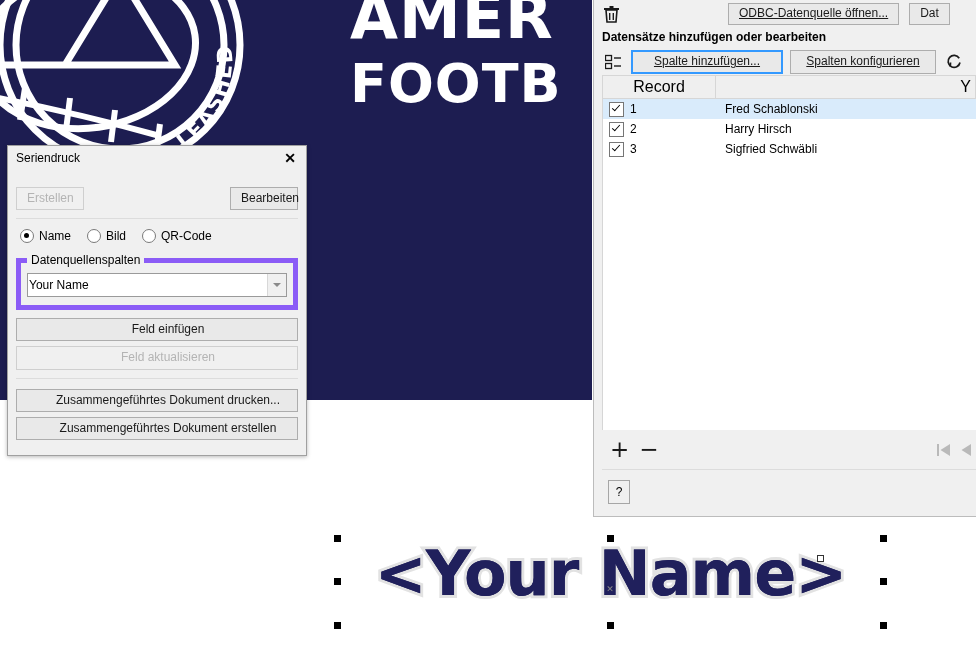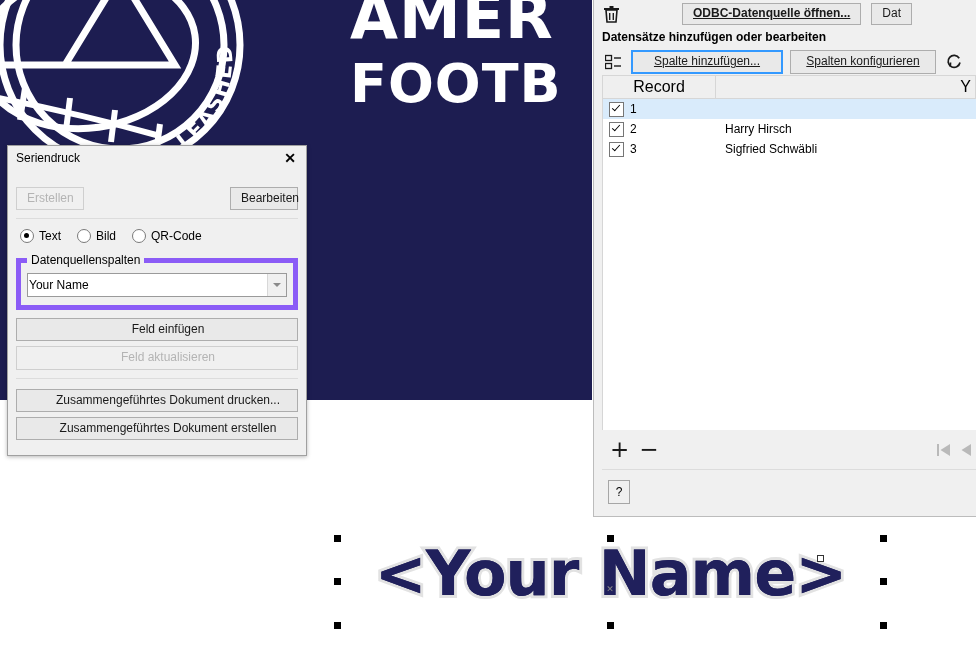--- a/index.html
+++ b/index.html
@@ -447,21 +447,21 @@
       <div class="row-top">
         <button class="btn btn-small disabled">Erstellen</button>
         <button class="btn btn-small">Bearbeiten</button>
       </div>
 
       <div class="hr"></div>
 
       <div class="radio-row">
         <label class="radio checked">
           <span class="dot"></span>
-          <span>Text</span>
+          <span>Name</span>
         </label>
         <label class="radio">
           <span class="dot"></span>
           <span>Bild</span>
         </label>
         <label class="radio">
           <span class="dot"></span>
           <span>QR-Code</span>
         </label>
       </div>
@@ -491,21 +491,21 @@
     <div class="dp-toolbar">
       <span class="icon-btn">
         <svg width="15" height="17" viewBox="0 0 15 17">
           <rect x="0" y="2" width="15" height="2" fill="#1a1a1a"></rect>
           <rect x="5.5" y="0" width="4" height="2" fill="#1a1a1a"></rect>
           <path d="M2 4 h11 l-1 12 h-9 Z" fill="none" stroke="#1a1a1a" stroke-width="1.6"></path>
           <rect x="5" y="7" width="1.4" height="7" fill="#1a1a1a"></rect>
           <rect x="8.6" y="7" width="1.4" height="7" fill="#1a1a1a"></rect>
         </svg>
       </span>
-      <button class="btn" style="margin-left:52px;font-weight:bold;"><span class="underline-acc" style="display:inline">ODBC-Datenquelle öffnen...</span></button>
+      <button class="btn" style="margin-left:98px;"><span class="underline-acc" style="display:inline">ODBC-Datenquelle öffnen...</span></button>
       <button class="btn" style="margin-left:2px;">Dat</button>
     </div>
 
     <div class="section-title">Datensätze hinzufügen oder bearbeiten</div>
 
     <div class="dp-toolbar2">
       <span class="icon-btn">
         <svg width="17" height="16" viewBox="0 0 17 16">
           <rect x="0.5" y="1.5" width="6" height="5" fill="none" stroke="#1a1a1a" stroke-width="1.3"></rect>
           <rect x="0.5" y="9.5" width="6" height="5" fill="none" stroke="#1a1a1a" stroke-width="1.3"></rect>
@@ -527,20 +527,21 @@
       <div class="grid-head">
         <div class="gh-cell gh-record">Record</div>
         <div class="gh-cell gh-value">Y</div>
       </div>
 
       <div class="grid-row selected">
         <div class="gr-record">
           <span class="chk on"></span>
           <span>1</span>
         </div>
+        <div class="gr-value">Fred Schablonski</div>
       </div>
 
       <div class="grid-row">
         <div class="gr-record">
           <span class="chk on"></span>
           <span>2</span>
         </div>
         <div class="gr-value">Harry Hirsch</div>
       </div>
 

